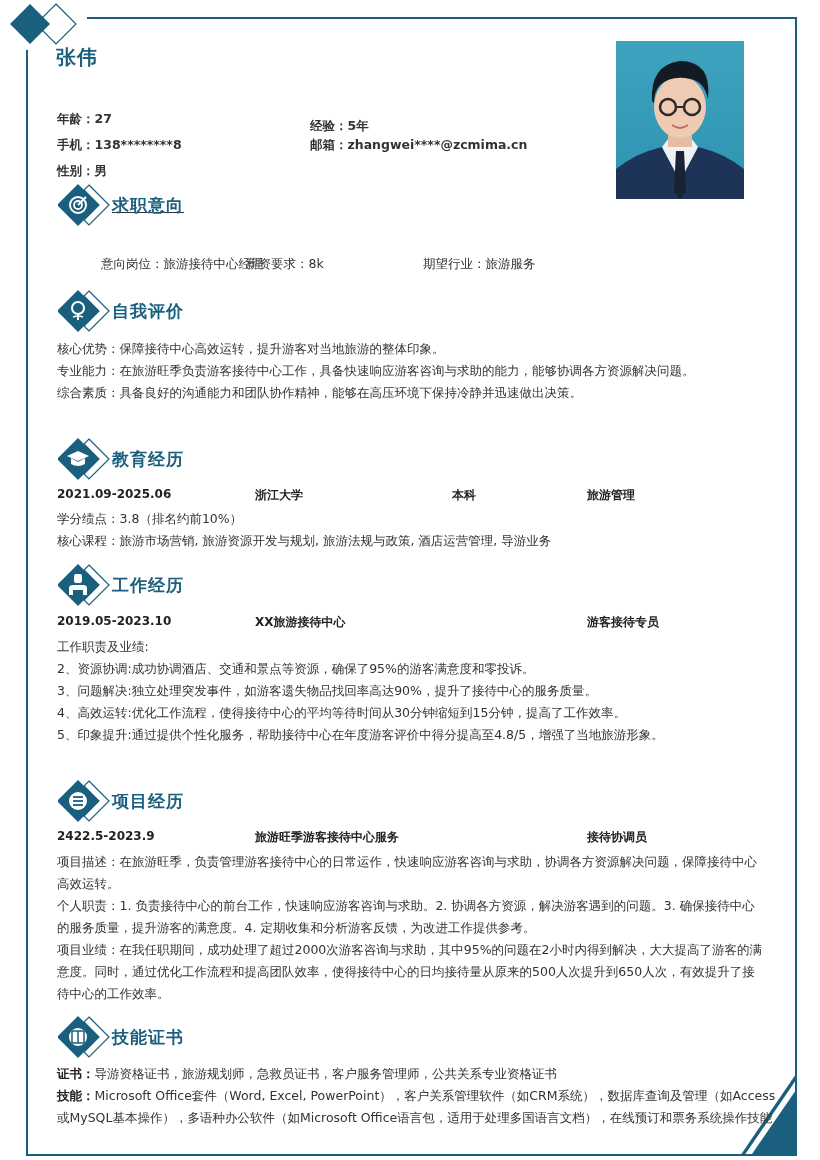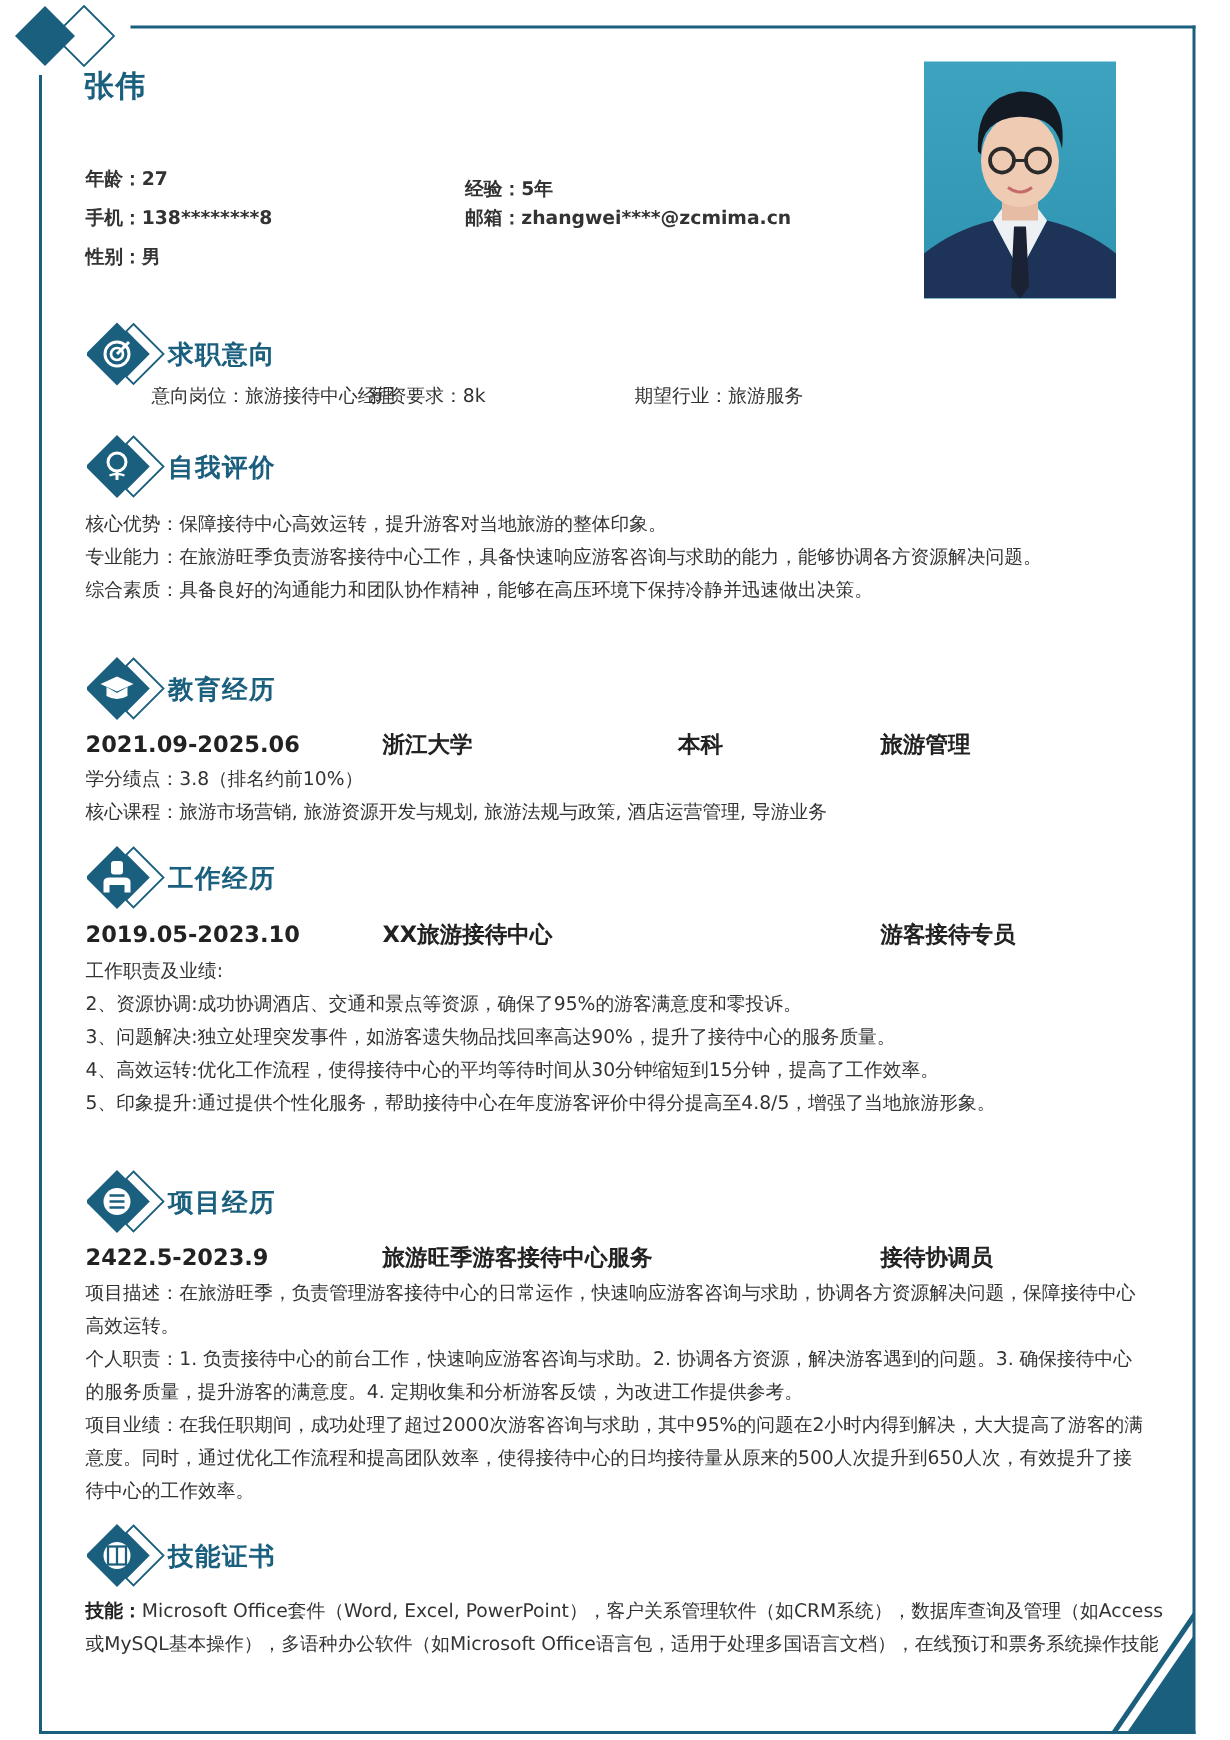--- a/index.html
+++ b/index.html
@@ -20,21 +20,21 @@
 
   .photo { position: absolute; left: 616px; top: 41px; width: 128px; height: 158px; background: linear-gradient(180deg, #3ea3bf 0%, #2e93b0 100%); overflow: hidden; }
 
   .sec-head { position: absolute; left: 58px; display: flex; align-items: center; }
   .sec-icon { width: 52px; height: 44px; position: relative; }
   .sec-title { font-size: 17px; font-weight: bold; color: #1b5f7e; margin-left: 2px; letter-spacing: 1px; }
 
   .line { position: absolute; left: 57px; font-size: 12.5px; color: #333; white-space: nowrap; }
   .para { position: absolute; left: 57px; width: 710px; font-size: 12.5px; line-height: 22px; color: #333; }
   .bold { font-weight: bold; color: #222; }
-  .col { position: absolute; font-weight: bold; color: #222; font-size: 15px; white-space: nowrap; }
+  .col { position: absolute; font-weight: bold; color: #222; font-size: 12px; white-space: nowrap; }
 </style>
 </head>
 <body>
 
 <div class="frame-top"></div>
 <div class="frame-right"></div>
 <div class="frame-left"></div>
 <div class="frame-bottom"></div>
 
 <svg class="corner-diamonds" viewBox="0 0 72 46">
@@ -81,21 +81,21 @@
     <path d="M36,60 Q34,24 64,20 Q96,20 92,58 Q88,40 74,38 Q56,34 44,44 Q38,50 38,62 Z" fill="#141a24"></path>
 
     <circle cx="52" cy="66" r="8" fill="none" stroke="#2a2a2a" stroke-width="2.5"></circle>
     <circle cx="76" cy="66" r="8" fill="none" stroke="#2a2a2a" stroke-width="2.5"></circle>
     <line x1="60" y1="66" x2="68" y2="66" stroke="#2a2a2a" stroke-width="2"></line>
 
     <path d="M56,84 Q64,90 72,84" fill="none" stroke="#c46a6a" stroke-width="2"></path>
   </svg>
 </div>
 
-<div class="sec-head" style="top:214px;">
+<div class="sec-head" style="top:183px;text-decoration:underline;">
   <svg class="sec-icon" viewBox="0 0 52 44">
     <polygon points="31,2 51,22 31,42 26,37 41,22 26,7" fill="none" stroke="#1b5f7e" stroke-width="1.2"></polygon>
     <polygon points="20,1 41,22 20,43 -1,22" fill="#1b5f7e"></polygon>
     <circle cx="20" cy="22" r="8" fill="none" stroke="#fff" stroke-width="2"></circle>
     <circle cx="20" cy="22" r="4" fill="none" stroke="#fff" stroke-width="1.8"></circle>
     <line x1="20" y1="22" x2="28" y2="14" stroke="#fff" stroke-width="2"></line>
   </svg>
   <span class="sec-title">求职意向</span>
 </div>
 <div class="line" style="top:256px;margin-left:44px;">意向岗位：旅游接待中心经理</div>
@@ -178,14 +178,15 @@
   <svg class="sec-icon" viewBox="0 0 52 44">
     <polygon points="31,2 51,22 31,42 26,37 41,22 26,7" fill="none" stroke="#1b5f7e" stroke-width="1.2"></polygon>
     <polygon points="20,1 41,22 20,43 -1,22" fill="#1b5f7e"></polygon>
     <circle cx="20" cy="22" r="9" fill="#fff"></circle>
     <rect x="14" y="16" width="12" height="12" fill="none" stroke="#1b5f7e" stroke-width="1.5"></rect>
     <line x1="20" y1="16" x2="20" y2="28" stroke="#1b5f7e" stroke-width="1.5"></line>
   </svg>
   <span class="sec-title">技能证书</span>
 </div>
 <div class="para" style="top:1063px; width:720px;">
+  <div><span class="bold">证书：</span><span>导游资格证书，旅游规划师，急救员证书，客户服务管理师，公共关系专业资格证书</span></div>
   <div><span class="bold">技能：</span><span>Microsoft Office套件（Word, Excel, PowerPoint），客户关系管理软件（如CRM系统），数据库查询及管理（如Access或MySQL基本操作），多语种办公软件（如Microsoft Office语言包，适用于处理多国语言文档），在线预订和票务系统操作技能</span></div>
 </div>
 
 </body></html>

